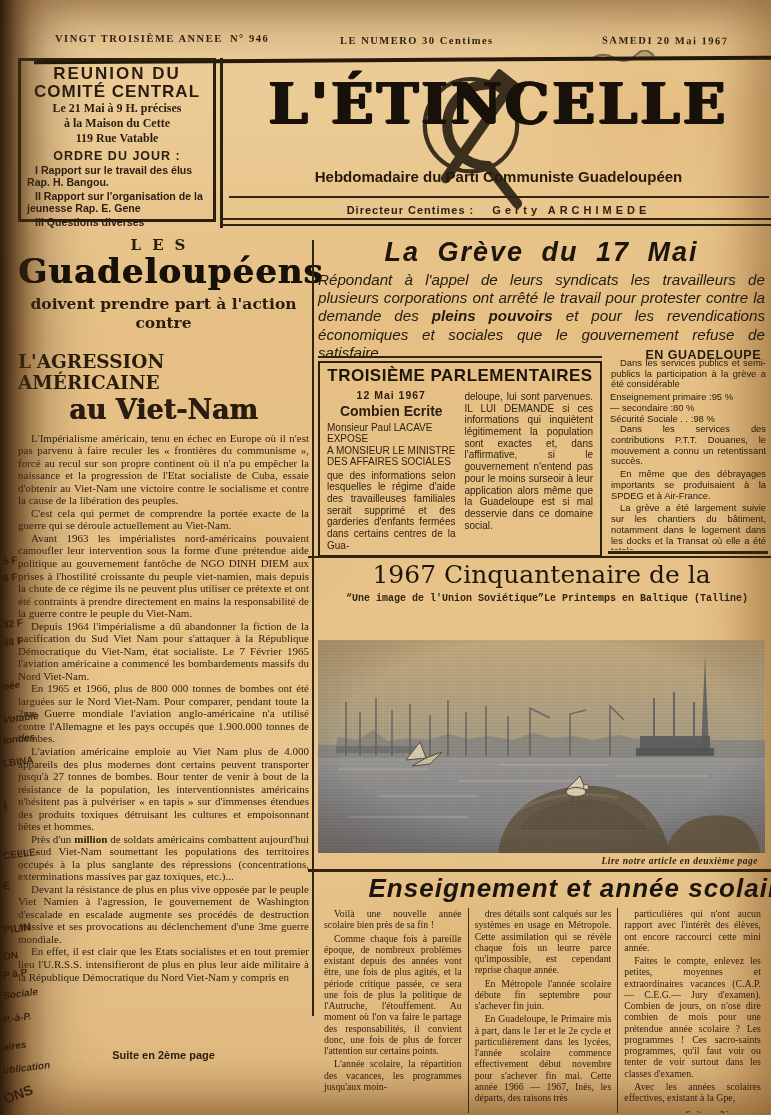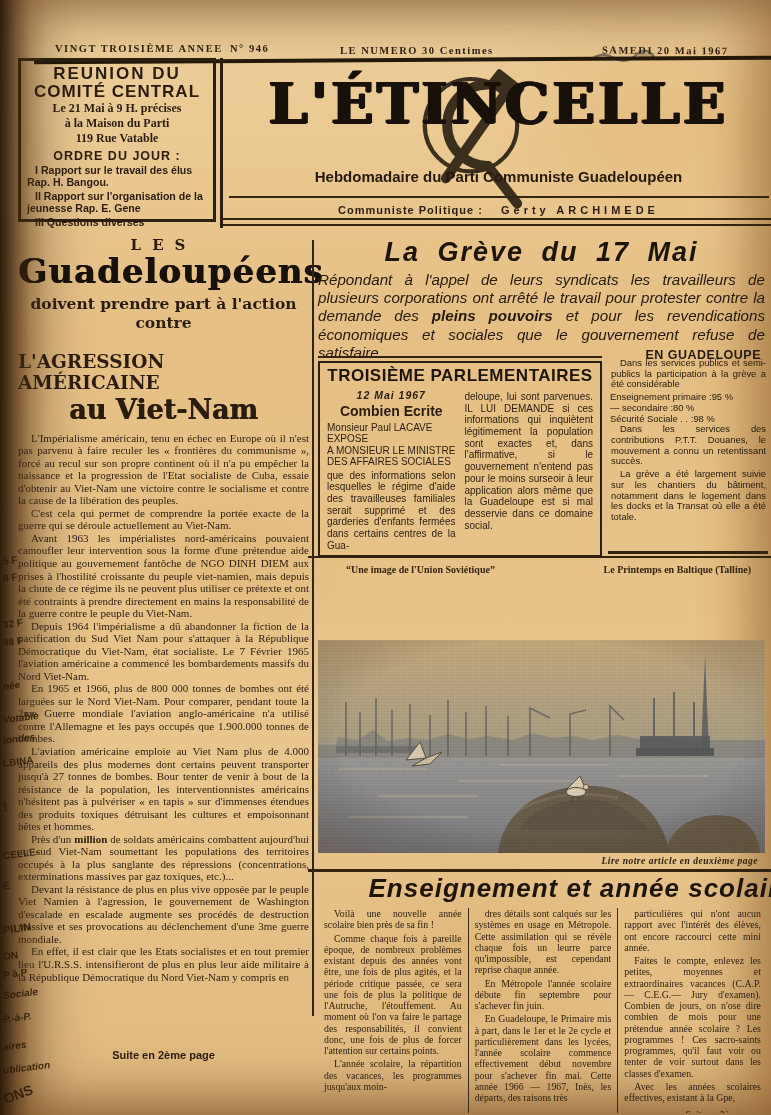--- a/index.html
+++ b/index.html
@@ -11,21 +11,21 @@
       radial-gradient(ellipse 220px 160px at 30% 50%, rgba(205,152,82,.22), transparent 60%),
       radial-gradient(ellipse 260px 190px at 62% 86%, rgba(208,156,86,.25), transparent 60%),
       linear-gradient(180deg,#eed09c,#e5bf84 30%,#e9c68d 70%,#dfb87e);
     box-shadow:inset 0 0 70px rgba(120,70,20,.35), inset -28px 0 45px rgba(130,80,30,.30), inset 34px 0 55px rgba(55,28,8,.50);}
   .spine{position:absolute;left:0;top:0;width:46px;height:1115px;z-index:5;pointer-events:none;
     background:linear-gradient(90deg, rgba(30,15,4,.85), rgba(70,40,14,.45) 35%, rgba(120,80,35,.18) 65%, rgba(120,80,35,0));}
   .frag{position:absolute;left:3px;font-family:"Liberation Sans",sans-serif;font-weight:bold;
     font-size:10px;color:rgba(42,26,8,.88);transform:rotate(-7deg);white-space:nowrap;}
   .rule{position:absolute;background:#332412;}
   
-  .topbar span{position:absolute;font-weight:bold;letter-spacing:1.5px;font-size:10.5px;color:#2c1f10;margin-top:10px;}
+  .topbar span{position:absolute;font-weight:bold;letter-spacing:1.5px;font-size:10.5px;color:#2c1f10;}
   .toprule{position:absolute;left:34px;top:58px;width:737px;height:3.5px;background:#241808;transform:rotate(-.35deg);}
   .scribble{position:absolute;left:588px;top:50px;opacity:.75;}
   
   .annbox{position:absolute;left:18px;top:58px;width:198px;height:164px;border:3px solid #2b1f0f;
     padding:4px 6px;box-sizing:border-box;font-family:"Liberation Sans",sans-serif;text-align:center;}
   .annbox .t1{font-size:17px;font-weight:bold;letter-spacing:2px;line-height:1.05;}
   .annbox .t2{font-size:17px;font-weight:bold;letter-spacing:1px;line-height:1.05;}
   .annbox .ln{font-family:"Liberation Serif",serif;font-weight:bold;font-size:12px;line-height:1.25;}
   .annbox .odj{font-size:12.5px;font-weight:bold;letter-spacing:1px;margin-top:3px;}
   .annbox .item{font-size:10.6px;font-weight:bold;text-align:left;line-height:1.18;text-indent:8px;margin-top:1px;}
@@ -64,37 +64,37 @@
     text-align:justify;margin-top:3px;color:#241a0d;}
   .greve-region{position:absolute;right:4px;bottom:-1px;font-family:"Liberation Sans",sans-serif;font-weight:bold;
     font-size:12.5px;font-style:normal;letter-spacing:.5px;}
   .greve-rule{left:318px;top:356px;width:284px;height:2px;}
   
   .parlbox{position:absolute;left:318px;top:361px;width:284px;height:196px;border:2.5px solid #2b1f0f;
     box-sizing:border-box;padding:3px 7px;font-family:"Liberation Sans",sans-serif;overflow:hidden;}
   .parl-title{text-align:center;font-weight:bold;font-size:17px;letter-spacing:.5px;color:#1d150c;}
   .parl-cols{display:flex;gap:9px;margin-top:3px;}
   .parl-col{width:50%;font-size:10px;line-height:1.17;}
-  .parl-date{text-align:center;font-weight:bold;font-size:10.5px;letter-spacing:1px;font-style:italic;}
+  .parl-date{text-align:center;font-weight:bold;font-size:10.5px;letter-spacing:1px;}
   .parl-head{text-align:center;font-weight:bold;font-size:14px;margin:2px 0 2px;}
   .parl-ln{font-size:10px;line-height:1.15;}
   .parl-col p{margin:2px 0 0;text-align:justify;}
   
   .gpecol{position:absolute;left:610px;top:358px;width:157px;height:192px;font-family:"Liberation Sans",sans-serif;
     font-size:9.4px;line-height:1.14;text-align:justify;overflow:hidden;color:#241a0d;}
   .gpecol p{margin:0 1px 2px;text-indent:9px;}
   .gpecol .stat{display:flex;justify-content:flex-start;text-indent:0;}
   .gpe-rule{left:608px;top:551px;width:160px;height:3px;}
   .mid-rule{left:308px;top:556px;width:463px;height:2px;}
   
   .october{position:absolute;left:318px;top:560px;width:447px;}
   .oct1{text-align:center;font-family:"DejaVu Serif",serif;font-size:25px;color:#1f160c;}
   .oct2{text-align:center;font-family:"DejaVu Serif",serif;font-size:26px;letter-spacing:4px;margin-top:-1px;color:#1f160c;}
-  .oct-caps{display:flex;justify-content:space-between;padding:4px 14px 0 28px;
-    font-family:Liberation Serif, serif;font-size:10px;font-weight:bold;color:#33240f;}
+  .oct-caps{display:flex;padding:4px 14px 0 28px;
+    font-family:Liberation Mono, monospace;font-size:10px;font-weight:bold;color:#33240f;}
   
   .photo{position:absolute;left:318px;top:640px;width:447px;height:213px;overflow:hidden;
     box-shadow:inset 0 0 18px rgba(90,60,30,.35);}
   .photo svg{display:block;}
   .grain{position:absolute;inset:0;mix-blend-mode:multiply;opacity:.55;
     background-image:repeating-linear-gradient(0deg,rgba(70,55,40,.10) 0 1px,transparent 1px 3px),
                      repeating-linear-gradient(90deg,rgba(70,55,40,.07) 0 1px,transparent 1px 3px);}
   .photo-caption{position:absolute;left:318px;top:856px;width:440px;text-align:right;font-style:italic;
     font-size:9.5px;font-weight:bold;letter-spacing:.5px;color:#2e2010;}
   .ens-rule{left:308px;top:869px;width:463px;height:3px;}
@@ -122,41 +122,41 @@
       <path d="M2,10 q12,-9 24,-2 t22,-3 t18,2" fill="none" stroke="#1c1c2a" stroke-width="2.2" opacity=".7"></path>
       <ellipse cx="58" cy="5" rx="9" ry="4" fill="#3a3a30" opacity=".35"></ellipse>
     </svg>
   </div>
   <div class="toprule"></div>
 
   <div class="annbox">
     <div class="t1">REUNION DU</div>
     <div class="t2">COMITÉ CENTRAL</div>
     <div class="ln">Le 21 Mai à 9 H. précises</div>
-    <div class="ln">à la Maison du Parti</div>
+    <div class="ln">à la Maison du Cette</div>
     <div class="ln">119 Rue Vatable</div>
     <div class="odj">ORDRE DU JOUR :</div>
     <div class="item">I Rapport sur le travail des élus Rap. H. Bangou.</div>
     <div class="item">II Rapport sur l'organisation de la jeunesse Rap. E. Gene</div>
     <div class="item">III Questions diverses</div>
   </div>
 
   <div class="masthead">
     <svg class="emblem" width="140" height="160" viewBox="0 0 100 112">
       <circle cx="50" cy="44" r="33" fill="none" stroke="#241a0e" stroke-width="3"></circle>
       <path d="M62,15 A29,29 0 1 0 62,73" fill="none" stroke="#241a0e" stroke-width="7" stroke-linecap="round"></path>
       <line x1="62" y1="73" x2="83" y2="100" stroke="#241a0e" stroke-width="7" stroke-linecap="round"></line>
       <line x1="74" y1="22" x2="32" y2="82" stroke="#241a0e" stroke-width="7" stroke-linecap="round"></line>
       <rect x="63" y="9" width="24" height="14" rx="2" fill="#241a0e" transform="rotate(38 75 16)"></rect>
     </svg>
     <div class="mast-title">L'ÉTINCELLE</div>
     <div class="mast-sub">Hebdomadaire du Parti Communiste Guadeloupéen</div>
     <div class="rule mast-rule1"></div>
     <div class="mast-dir">
-      <span>Communiste Politique :</span>
+      <span>Directeur Centimes :</span>
       <span class="dn">Gerty ARCHIMEDE</span>
     </div>
     <div class="rule mast-rule2"></div>
     <div class="rule mast-rule3"></div>
   </div>
 
   <div class="vietcol">
     <div class="viet-kicker">LES</div>
     <div class="viet-title">Guadeloupéens</div>
     <div class="viet-s1">doivent prendre part à l'action contre</div>
@@ -212,26 +212,28 @@
     </div>
     <div class="stat">
       <span>— secondaire :</span>
       <span>80 %</span>
     </div>
     <div class="stat">
       <span>Sécurité Sociale . . :</span>
       <span>98 %</span>
     </div>
     <p>Dans les services des contributions P.T.T. Douanes, le mouvement a connu un retentissant succès.</p>
+    <p>En même que des débrayages importants se produisaient à la SPDEG et à Air-France.</p>
     <p>La grève a été largement suivie sur les chantiers du bâtiment, notamment dans le logement dans les docks et la Transat où elle a été totale.</p>
   </div>
   <div class="rule gpe-rule"></div>
   <div class="rule mid-rule"></div>
 
   <div class="october">
+    <div class="oct1">1967 Cinquantenaire de la</div>
     <div class="oct-caps">
       <span>“Une image de l'Union Soviétique”</span>
       <span>Le Printemps en Baltique (Talline)</span>
     </div>
   </div>
 
   <div class="photo">
     <svg width="447" height="213" viewBox="0 0 447 213">
       <defs>
         <linearGradient id="skyg" x1="0" y1="0" x2="0" y2="1">

